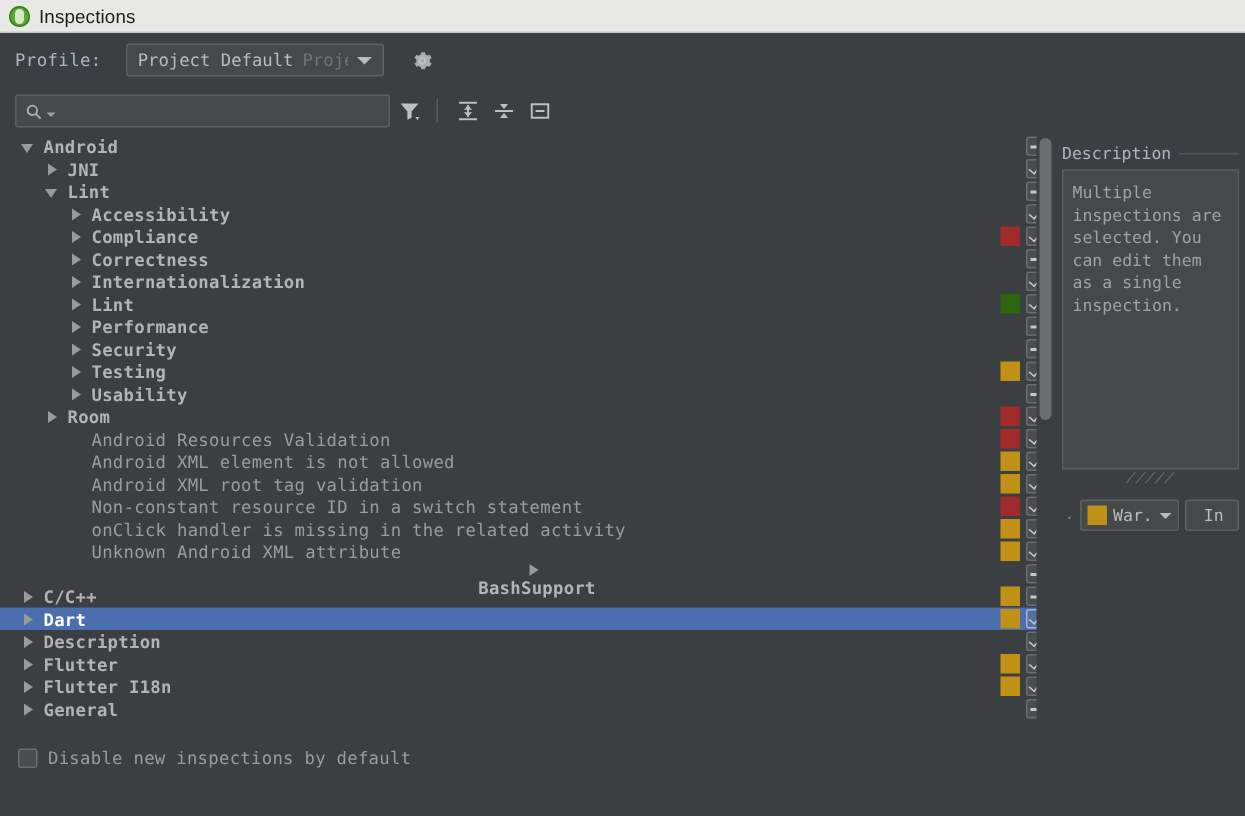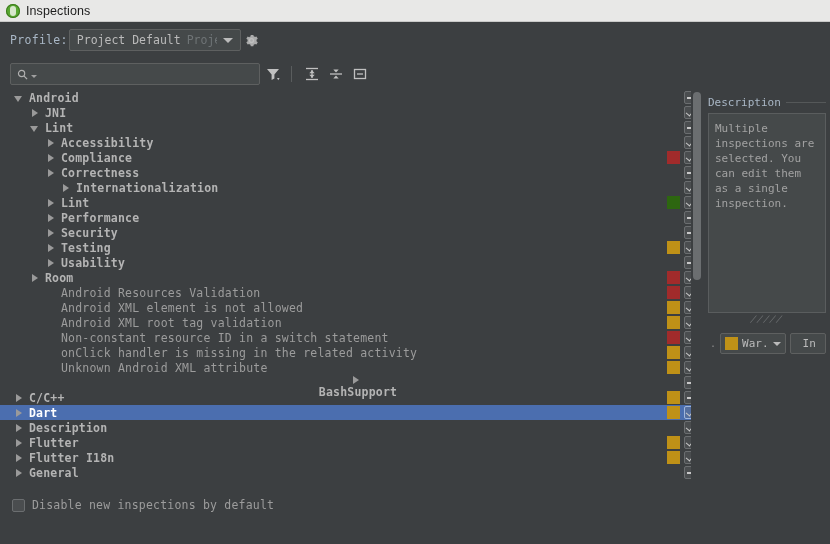--- a/index.html
+++ b/index.html
@@ -46,21 +46,21 @@
     color: #1d1d1d;
     letter-spacing: 0.1px;
   }
 
   
   #profile-row {
     height: 36px;
     display: flex;
     align-items: center;
     padding: 0 10px;
-    gap: 1px;
+    gap: 16px;
   }
   .lbl {
     font-size: 11.5px;
     color: #a9b7c6;
     letter-spacing: 0.3px;
   }
   #profile-combo {
     width: 172px;
     height: 22px;
     background: #45494a;
@@ -496,21 +496,21 @@
           </span>
         </div>
         <div class="row group" style="padding-left: 46px;">
           <span class="twisty right"></span>
           <span class="rlabel">Correctness</span>
           <span class="right-cell">
             <span class="swatch empty"></span>
             <span class="cbx dash"></span>
           </span>
         </div>
-        <div class="row group" style="padding-left: 46px; margin-left: 15px;">
+        <div class="row group" style="padding-left: 46px;">
           <span class="twisty right"></span>
           <span class="rlabel">Internationalization</span>
           <span class="right-cell">
             <span class="swatch empty"></span>
             <span class="cbx check"></span>
           </span>
         </div>
         <div class="row group" style="padding-left: 46px;">
           <span class="twisty right"></span>
           <span class="rlabel">Lint</span>

